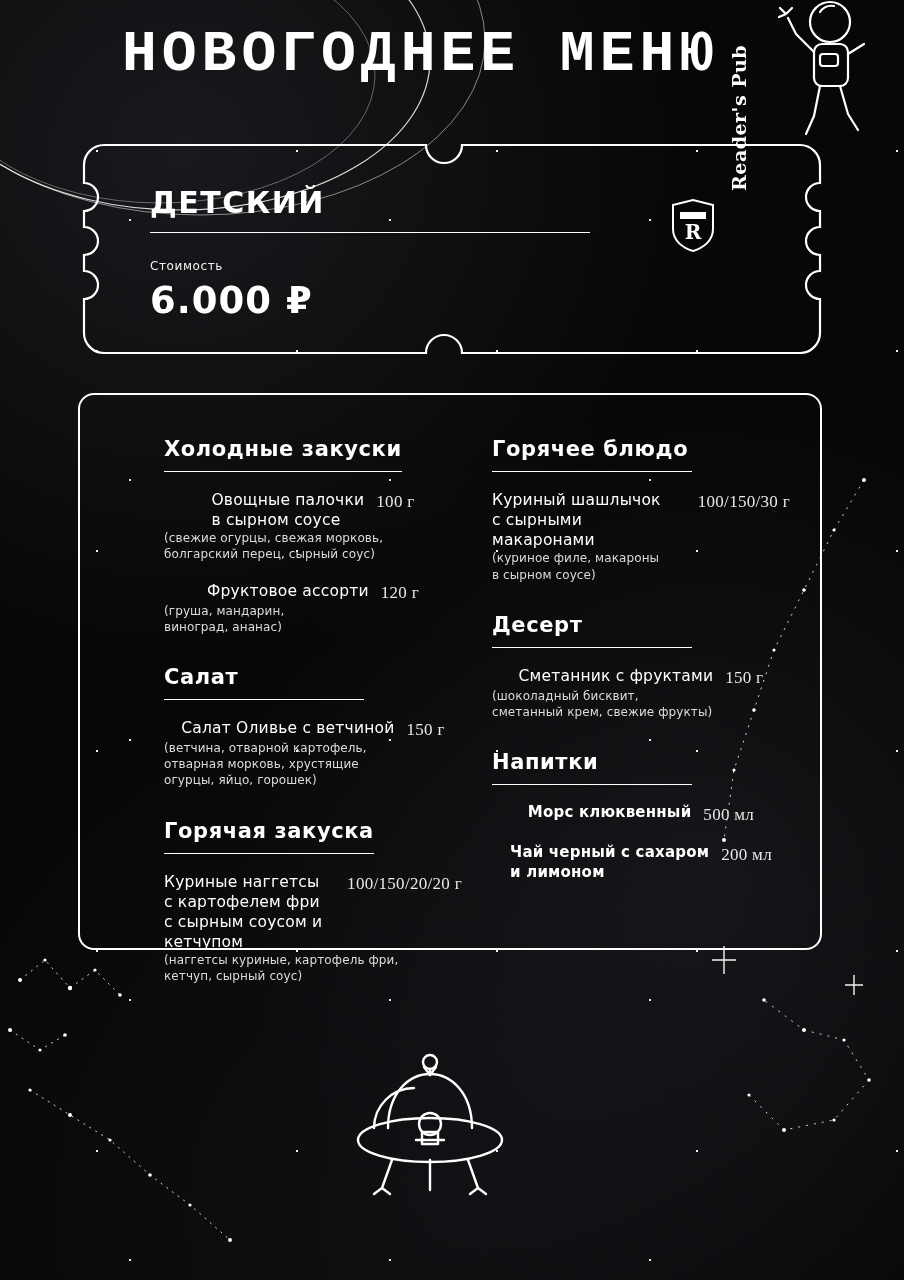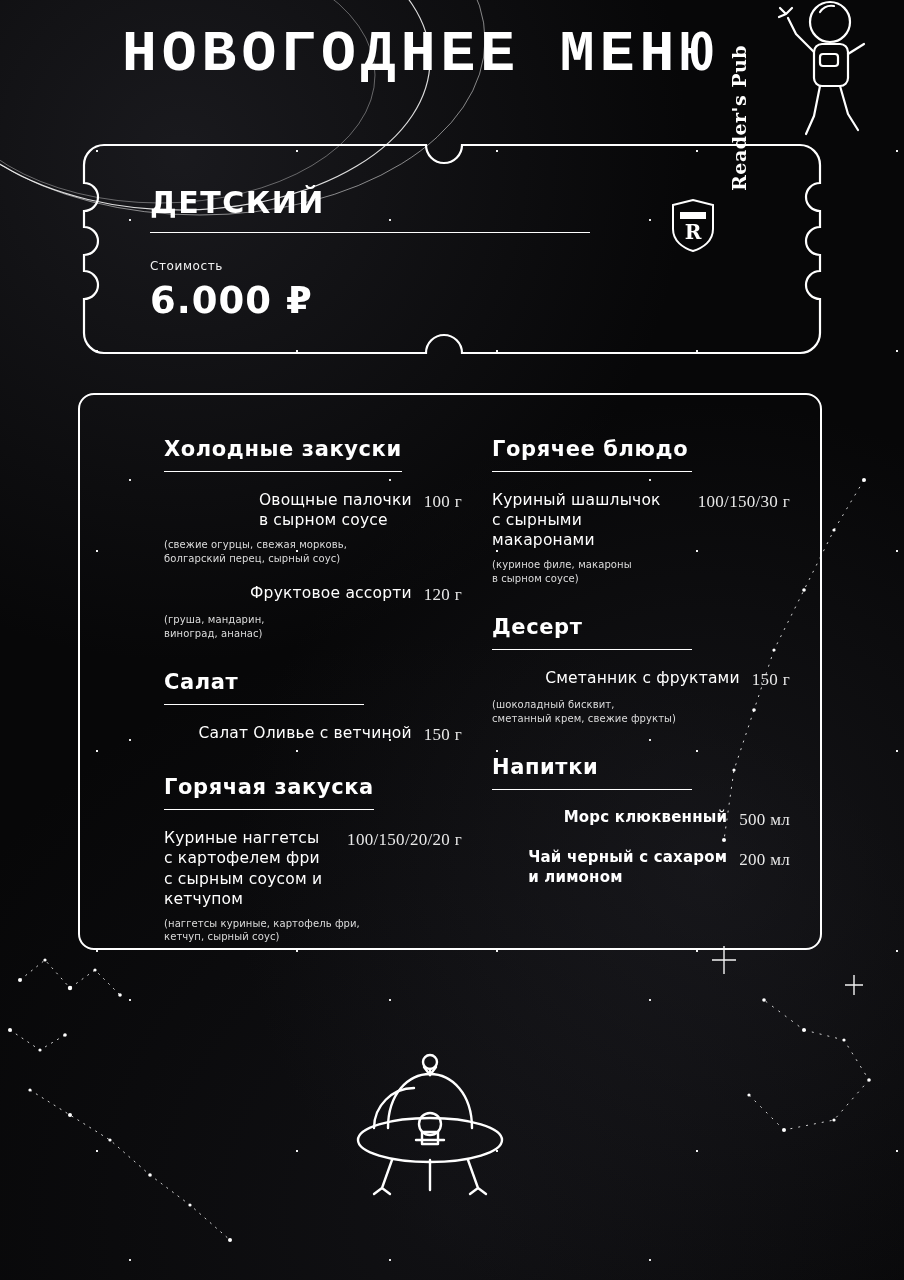--- a/index.html
+++ b/index.html
@@ -172,41 +172,41 @@
     min-width: 200px;
   }
   .sec-gap { margin-top: 30px; }
 
   .dish {
     margin-top: 18px;
     position: relative;
   }
   .dish-row {
     display: flex;
-    justify-content: flex-end;
+    justify-content: center;
     align-items: flex-start;
     gap: 12px;
   }
   .dish-name {
     font-size: 15.5px;
     line-height: 1.3;
     letter-spacing: 0.2px;
     color: #fff;
   }
   .dish-weight {
     font-size: 17px;
     letter-spacing: 0.3px;
     white-space: nowrap;
     color: #e8e8e8;
     padding-top: 2px;
     font-family: Liberation Serif, serif;
   }
   .dish-desc {
-    margin-top: 8px;
-    font-size: 10px;
+    margin-top: 0;
+    font-size: 12px;
     line-height: 1.35;
     color: #dcdcdc;
     letter-spacing: 0.1px;
     max-width: 290px;
   }
   .drink .dish-name { font-size: 15px; font-weight: bold; }
 
   
   .art { position: absolute; pointer-events: none; }
   .astronaut { right: 22px; top: -6px; width: 120px; height: 150px; }
@@ -342,20 +342,21 @@
         </div>
 
         <div class="sec-gap"></div>
         <div class="sec-title">Салат</div>
 
         <div class="dish">
           <div class="dish-row">
             <div class="dish-name">Салат Оливье с ветчиной</div>
             <div class="dish-weight">150 г</div>
           </div>
+          <div class="dish-desc">(ветчина, отварной картофель,<br>отварная морковь, хрустящие<br>огурцы, яйцо, горошек)</div>
         </div>
 
         <div class="sec-gap"></div>
         <div class="sec-title">Горячая закуска</div>
 
         <div class="dish">
           <div class="dish-row">
             <div class="dish-name">Куриные наггетсы<br>с картофелем фри<br>с сырным соусом и кетчупом</div>
             <div class="dish-weight">100/150/20/20 г</div>
           </div>

